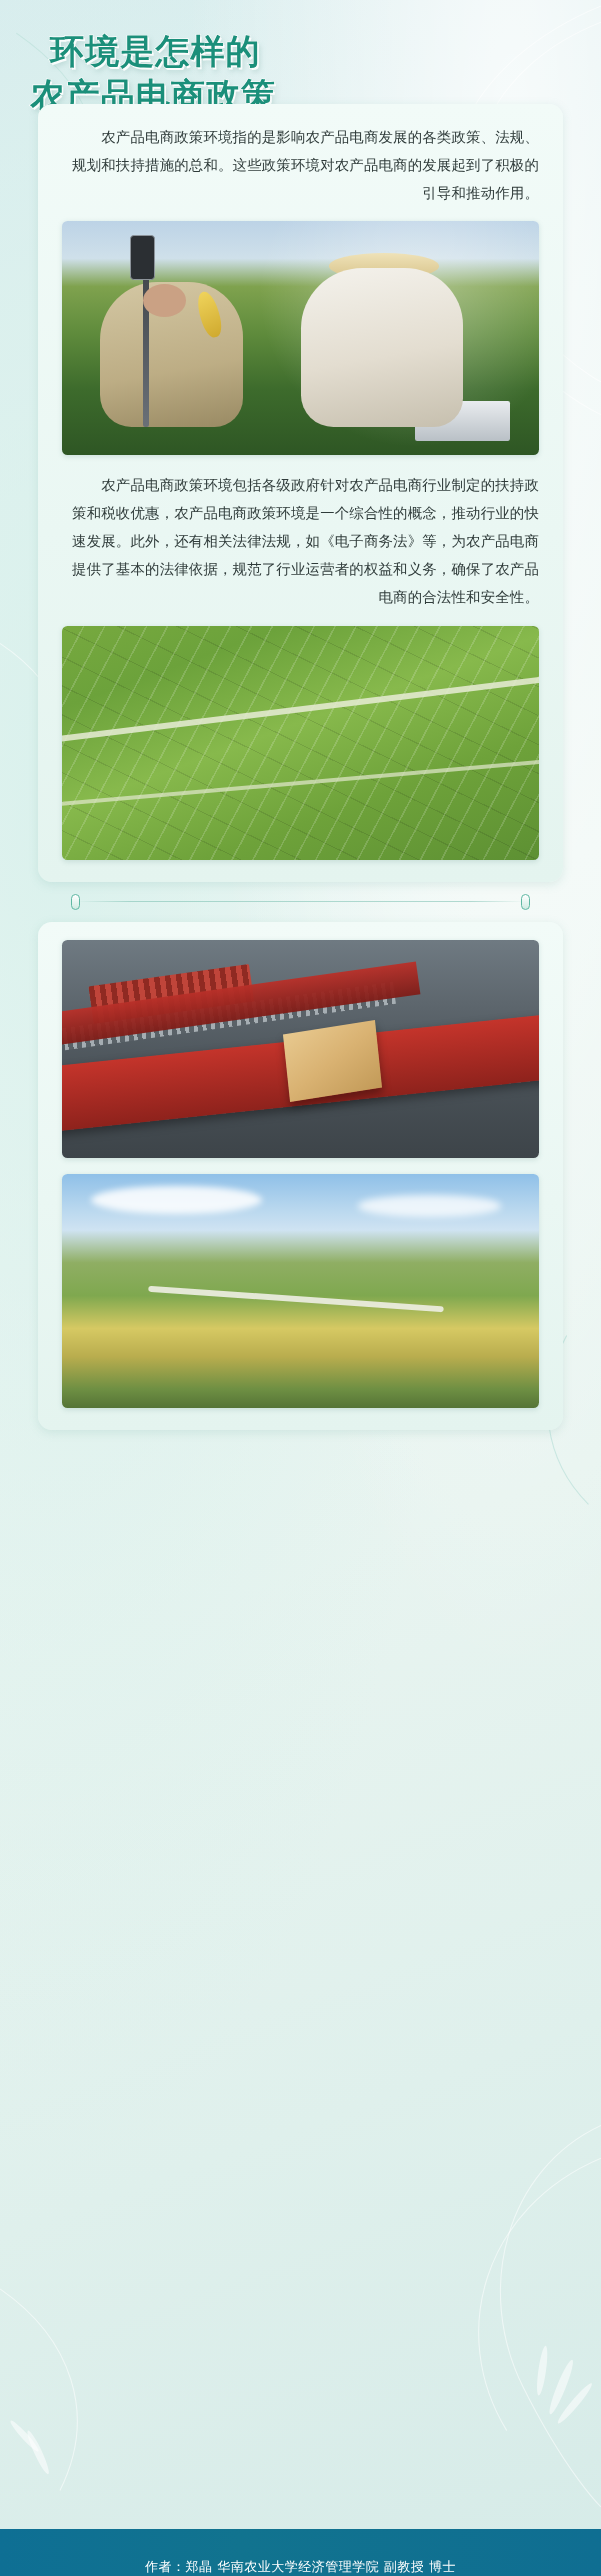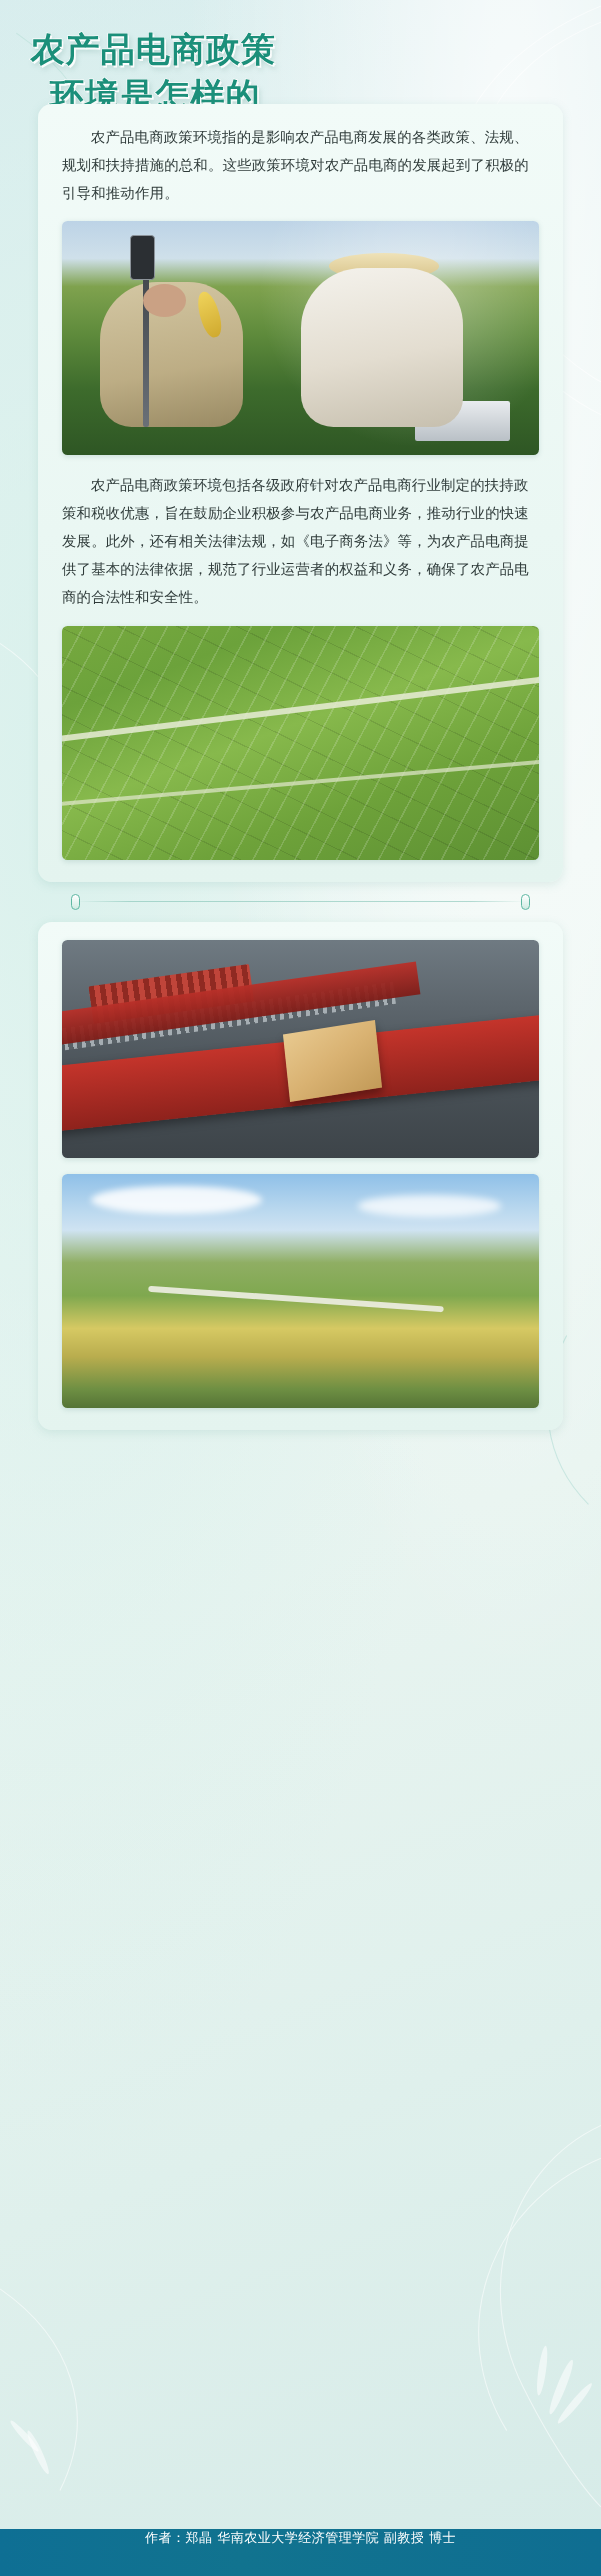--- a/index.html
+++ b/index.html
@@ -62,20 +62,21 @@
   
   .card {
     position: relative;
     margin: 0 auto;
     width: 525px;
     background: linear-gradient(180deg, #f2fbf8 0%, #eaf7f3 55%, #e4f4ef 100%);
     border-radius: 14px;
     box-shadow: 0 2.2px 9.8px rgba(110,170,160,0.18);
     padding: 18.5px 24px 22px 24px;
     box-sizing: border-box;
+    text-align: right;
   }
 
   .para {
     font-size: 14.4px;
     line-height: 1.95;
     color: #2f3b3a;
     text-indent: 2em;
     letter-spacing: 0.2px;
     margin: 0 0 14px 0;
     font-family: "DejaVu Sans", "Liberation Sans", sans-serif;
@@ -300,21 +301,21 @@
   .gap { height: 25px; }
   .gap-sm { height: 16.4px; }
 
   
   .footer {
     position: absolute;
     left: 0; right: 0; bottom: 0;
     height: 47px;
     background: linear-gradient(90deg, #0e6f94 0%, #11738f 40%, #0f6e92 100%);
     display: flex;
-    align-items: flex-start;
+    align-items: flex-end;
     justify-content: center;
   }
   .footer-text {
     color: #ffffff;
     font-size: 13px;
     letter-spacing: 0.5px;
     font-family: "DejaVu Sans", "Liberation Sans", sans-serif;
   }
 </style>
 </head>
@@ -341,41 +342,41 @@
         <ellipse cx="1055" cy="4410" rx="7" ry="48" transform="rotate(40 1055 4410)"></ellipse>
         <ellipse cx="995" cy="4350" rx="7" ry="46" transform="rotate(8 995 4350)"></ellipse>
         <ellipse cx="70" cy="4500" rx="7" ry="44" transform="rotate(-25 70 4500)"></ellipse>
         <ellipse cx="45" cy="4470" rx="6" ry="38" transform="rotate(-42 45 4470)"></ellipse>
       </g>
     </svg>
   </div>
 
   <div class="header">
     <div class="title-block">
+      <div class="title-line l2">环境是怎样的</div>
       <div class="title-line">农产品电商政策</div>
-      <div class="title-line l2">环境是怎样的</div>
     </div>
   </div>
 
   <div class="card">
     <p class="para">农产品电商政策环境指的是影响农产品电商发展的各类政策、法规、规划和扶持措施的总和。这些政策环境对农产品电商的发展起到了积极的引导和推动作用。</p>
 
     <div class="photo h1 ph1">
       <div class="pole"></div>
       <div class="phone"></div>
       <div class="hat"></div>
       <div class="head-a"></div>
       <div class="head-b"></div>
       <div class="corn"></div>
       <div class="laptop"></div>
     </div>
 
     <div class="gap-sm"></div>
 
-    <p class="para">农产品电商政策环境包括各级政府针对农产品电商行业制定的扶持政策和税收优惠，旨在鼓励企业积极参与农产品电商业务，推动行业的快速发展。此外，还有相关法律法规，如《电子商务法》等，为农产品电商提供了基本的法律依据，规范了行业运营者的权益和义务，确保了农产品电商的合法性和安全性。</p>
+    <p class="para">农产品电商政策环境包括各级政府针对农产品电商行业制定的扶持政策和税收优惠，农产品电商政策环境是一个综合性的概念，推动行业的快速发展。此外，还有相关法律法规，如《电子商务法》等，为农产品电商提供了基本的法律依据，规范了行业运营者的权益和义务，确保了农产品电商的合法性和安全性。</p>
 
     <div class="photo h2 ph2"></div>
   </div>
 
   <div class="divider">
     <div class="line"></div>
     <div class="knot left"></div>
     <div class="knot right"></div>
   </div>
 

